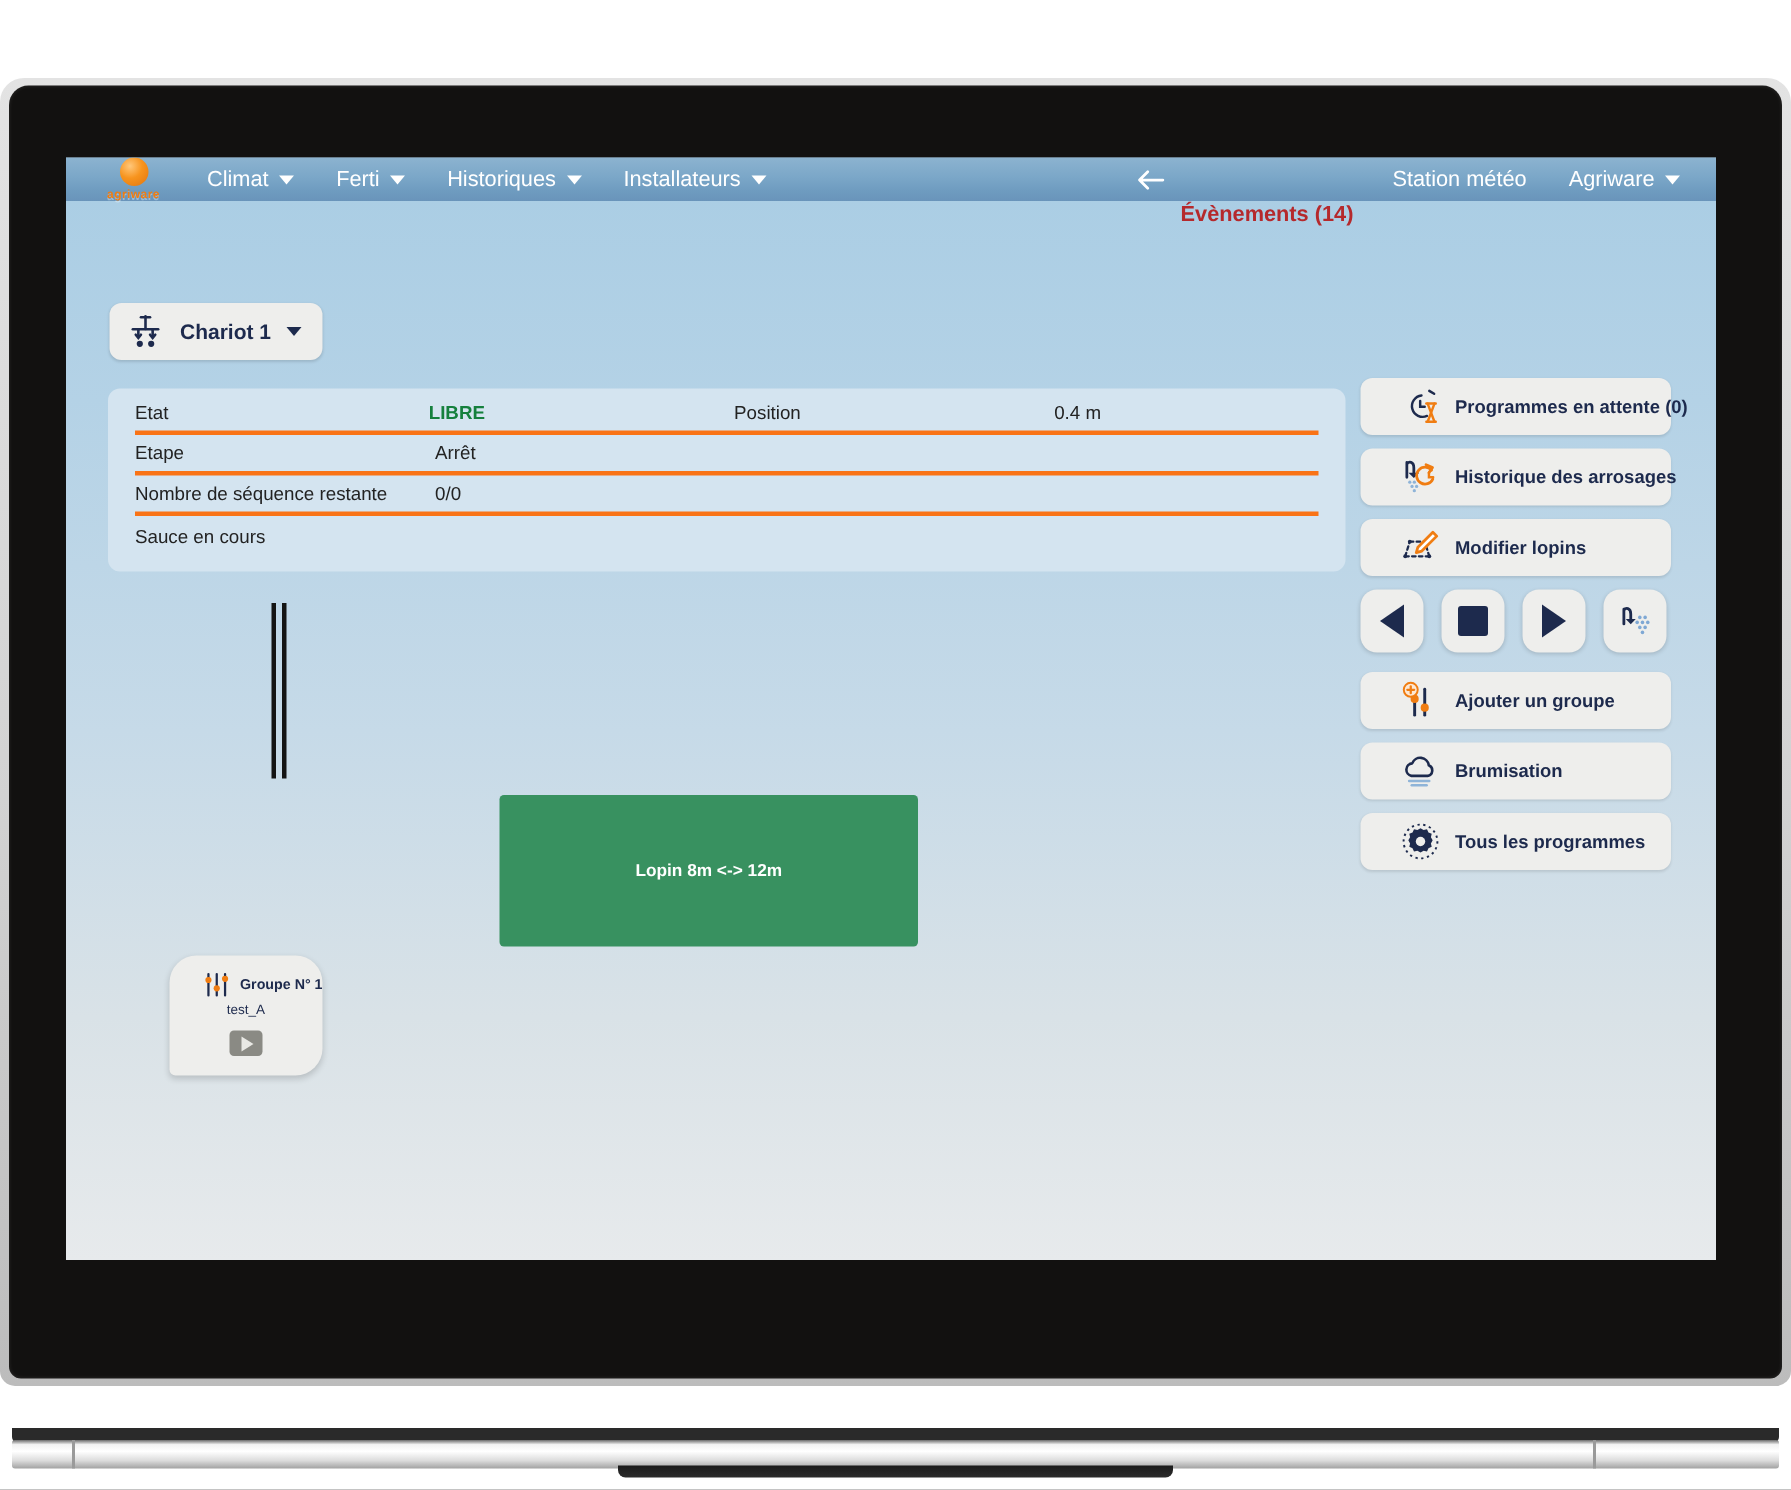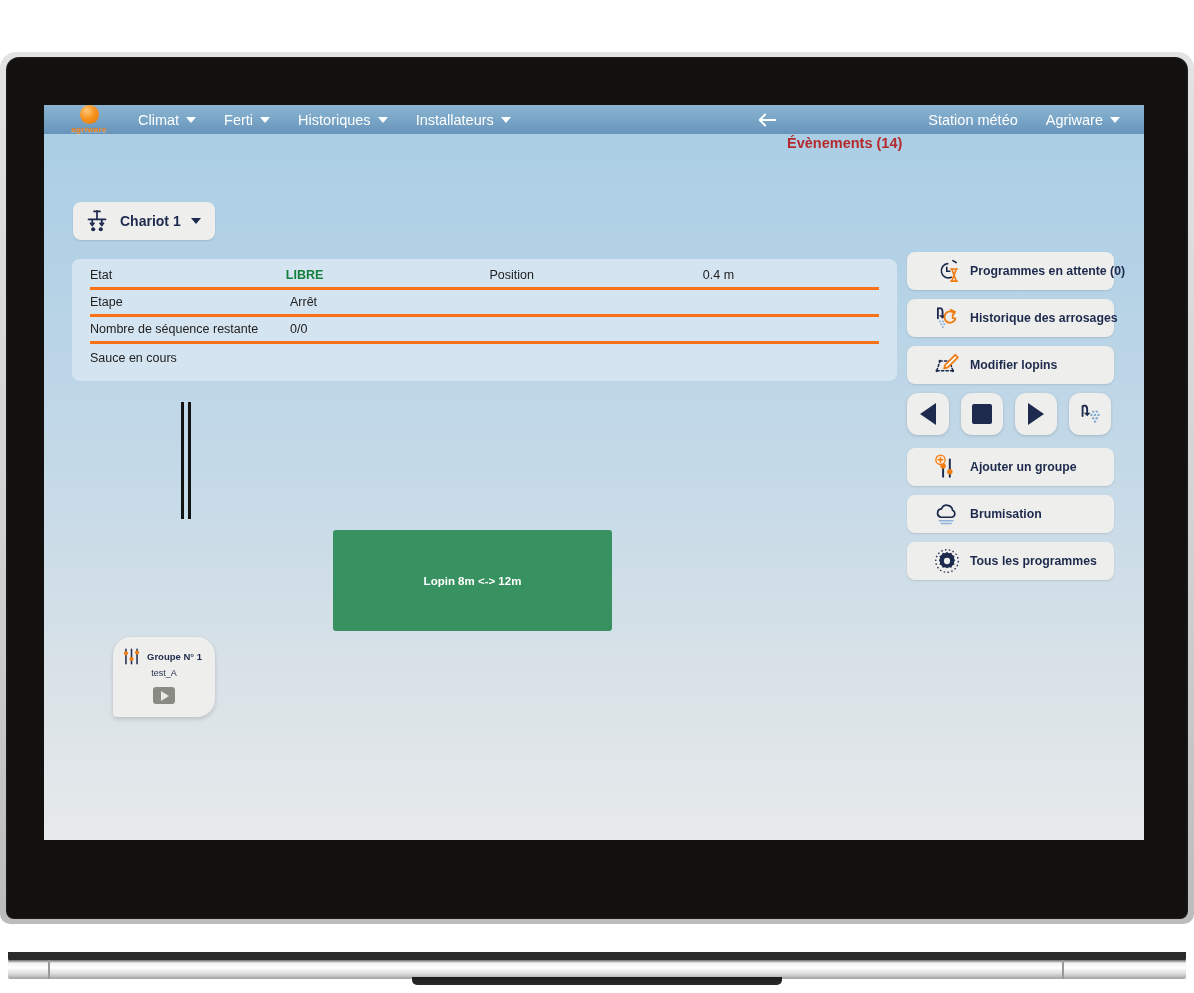--- a/index.html
+++ b/index.html
@@ -222,21 +222,21 @@
   .group-card {
     position: absolute;
     left: 41px; top: 258px;
     width: 102px; height: 80px;
     background: #eeeeec;
     border-radius: 18px 18px 18px 4px;
     box-shadow: 0 2px 4px rgba(0,0,0,.16);
     padding-top: 10px;
     cursor: pointer;
   }
-  .gc-top { display: flex; align-items: center; gap: 6px; padding-left: 9px; }
+  .gc-top { display: flex; align-items: center; gap: 6px; padding-left: 22px; }
   .gc-title { font-size: 9.5px; font-weight: bold; color: #1d2a4d; }
   .gc-sub { text-align: center; font-size: 9px; color: #1d2a4d; margin-top: 2px; }
   .gc-play {
     width: 22px; height: 17px;
     margin: 9px auto 0 auto;
     background: #8a8a84;
     border-radius: 3px;
     display: flex; align-items: center; justify-content: center;
     cursor: pointer;
   }

